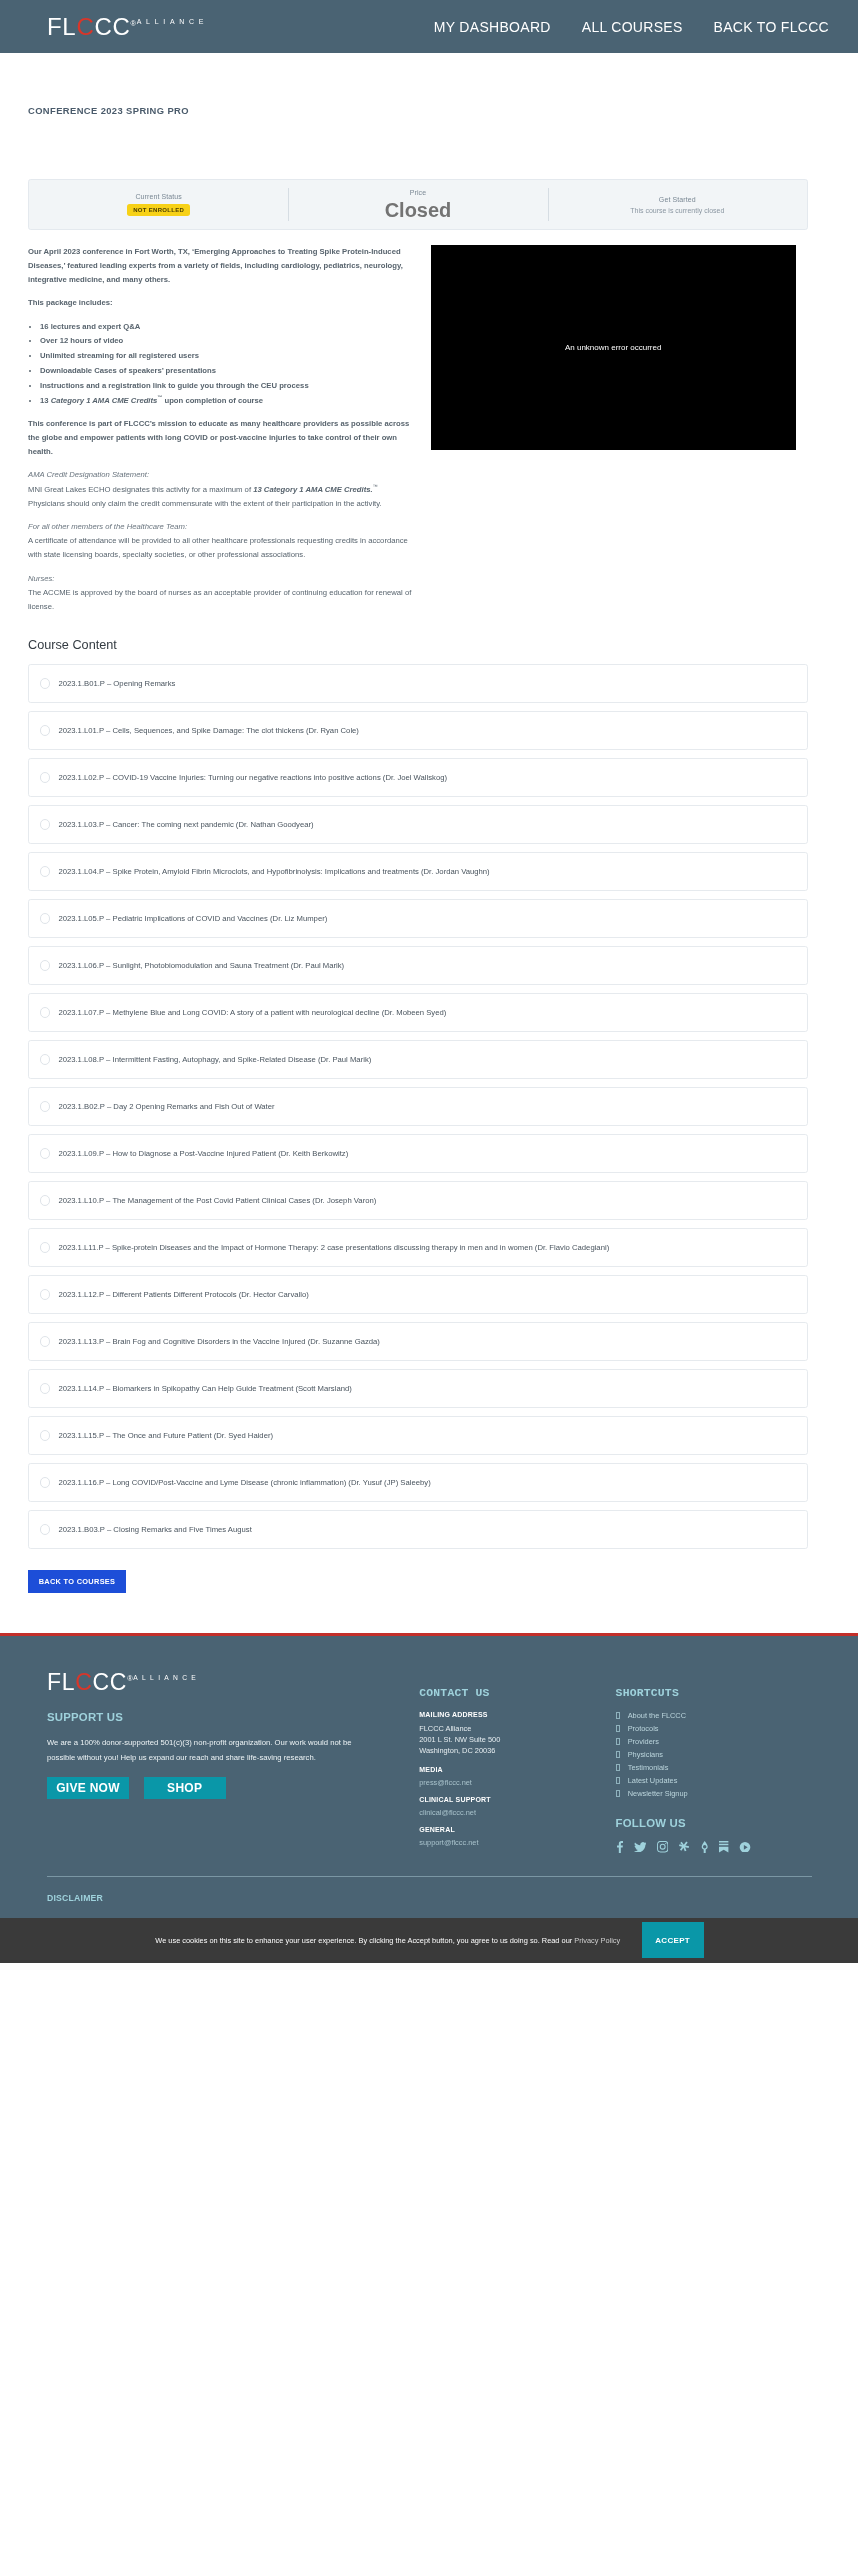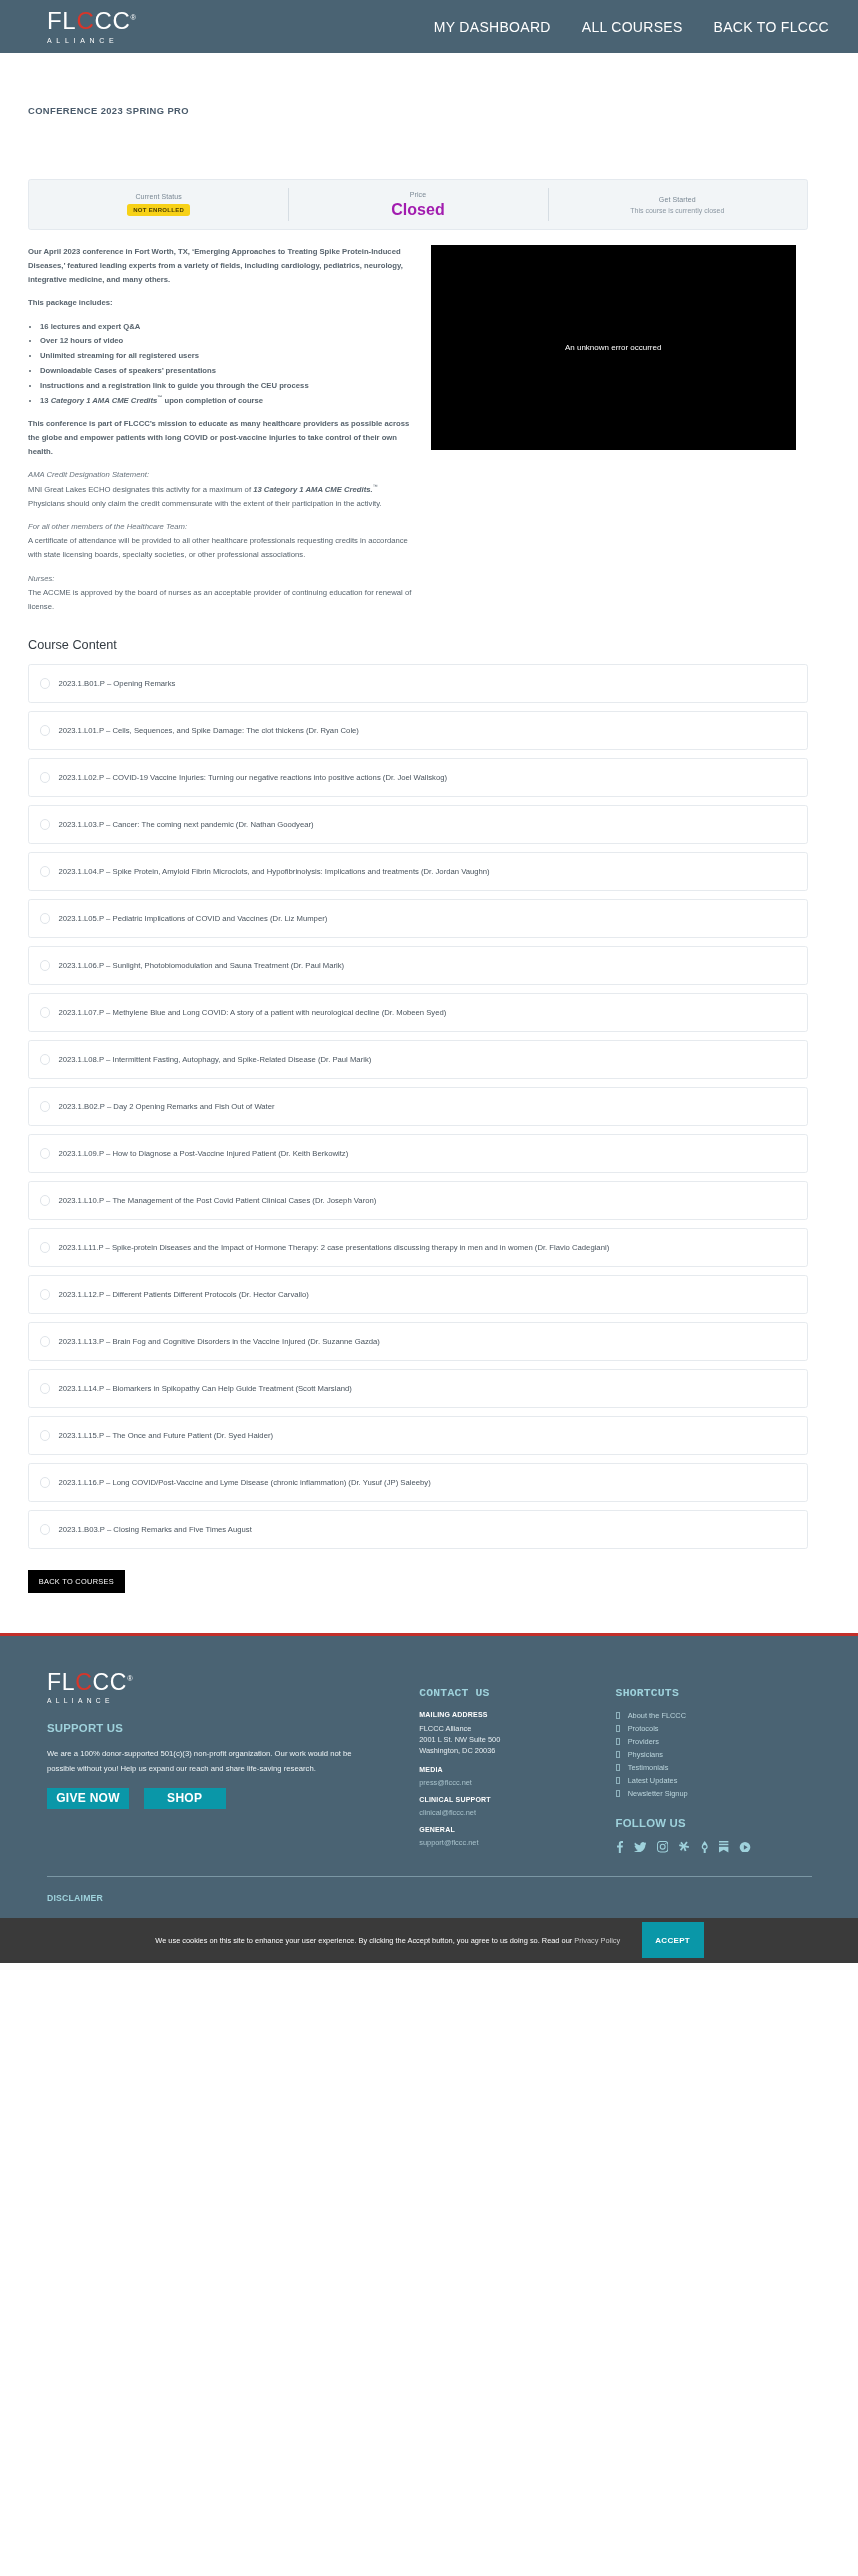--- a/index.html
+++ b/index.html
@@ -12,21 +12,21 @@
   body { position: relative; width: 859px; min-height: 2576px; }
 
   
   .site-header {
     height: 53px;
     background: #4a6373;
     display: flex;
     align-items: center;
     padding: 0 30px 0 47px;
   }
-  .brand { display: flex; flex-direction: column; align-items: flex-start; }
+  .brand { display: flex; flex-direction: row; align-items: flex-start; }
   .brand-mark {
     font-family: "Liberation Sans", sans-serif;
     font-size: 24px;
     font-weight: 300;
     letter-spacing: 0.7px;
     line-height: 1;
     color: #ffffff;
     position: relative;
   }
   .brand-mark .c-red { color: #d8362a; }
@@ -94,21 +94,21 @@
   .status-label { font-size: 7px; color: #7a8894; letter-spacing: 0.1px; }
   .badge-not-enrolled {
     background: #f7d117;
     color: #4a3d00;
     font-size: 6px;
     font-weight: 700;
     letter-spacing: 0.3px;
     padding: 2.7px 6px;
     border-radius: 2.7px;
   }
-  .price-value { font-size: 16px; font-weight: 700; color: #a21caf; line-height: 1; }
+  .price-value { font-size: 20px; font-weight: 700; color: #737373; line-height: 1; }
   .getstarted-text { font-size: 7px; color: #8b97a2; }
 
   
   .content-row {
     display: flex;
     gap: 14.7px;
     padding: 14.7px 28px 0 28px;
     align-items: flex-start;
   }
   .desc { width: 388px; font-size: 7.7px; color: #58646e; line-height: 1.82; }
@@ -155,24 +155,24 @@
     width: 10.7px; height: 10.7px;
     border: 1.3px solid #dfe4e9;
     border-radius: 50%;
     flex: none;
   }
   .lesson-title { font-size: 7.7px; color: #49545e; line-height: 1.7; }
 
   .back-to-courses {
     display: inline-block;
     margin: 13.4px 0 0 28px;
-    background: #000000;
+    background: #1d4ed8;
     color: #ffffff;
     font-size: 7.4px;
-    font-weight: 400;
+    font-weight: 700;
     letter-spacing: 0.3px;
     padding: 6.7px 10.7px;
     border: none;
     cursor: pointer;
   }
 
   
   .red-rule { height: 3.3px; background: #c32f2a; width: 100%; }
 
   

